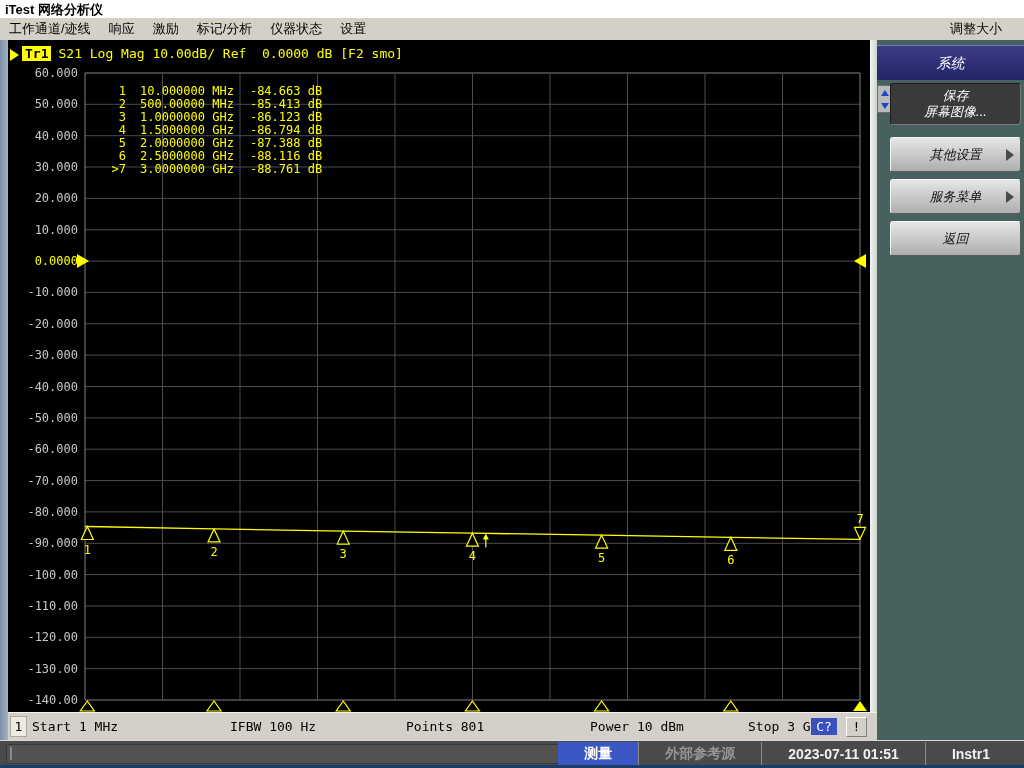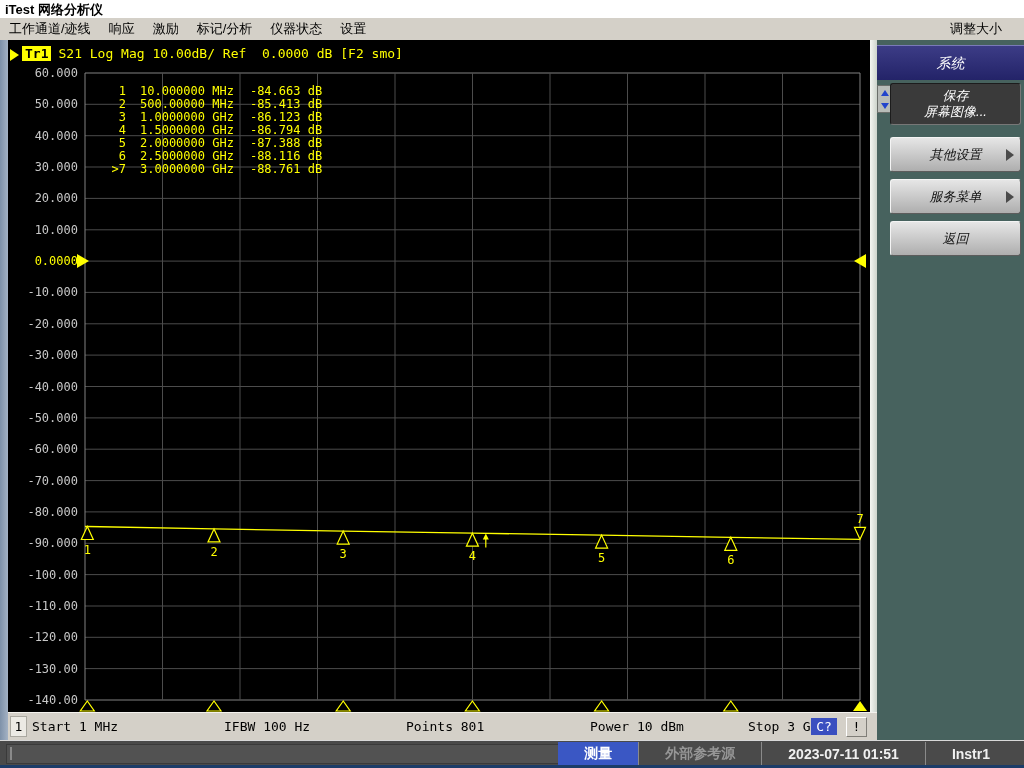--- a/index.html
+++ b/index.html
@@ -64,21 +64,21 @@
     border-right:1px solid #777;border-bottom:1px solid #777;}
   .side-btn div{line-height:16px;}
   .btn-arrow{position:absolute;right:6px;top:50%;margin-top:-6px;width:0;height:0;
     border-left:8px solid #4a4a4a;border-top:6px solid transparent;border-bottom:6px solid transparent;}
   
   #statusbar{position:absolute;left:8px;top:672px;width:869px;height:28px;background:#d4d0c8;
     border-top:1px solid #f4f2ee;font-family:"DejaVu Sans Mono",monospace;font-size:13px;color:#000;}
   #chan{position:absolute;left:2px;top:3px;width:15px;height:19px;line-height:19px;text-align:center;
     background:#eceae4;border:1px solid #aaa8a0;}
   .sf{position:absolute;top:0;line-height:28px;white-space:pre;}
-  .f0{left:24px;} .f1{left:216px;} .f2{left:398px;} .f3{left:582px;} .f4{left:740px;}
+  .f0{left:24px;} .f1{left:222px;} .f2{left:398px;} .f3{left:582px;} .f4{left:740px;}
   #cal-badge{position:absolute;right:40px;top:5px;width:26px;height:17px;line-height:17px;
     text-align:center;background:#3a4fc0;color:#fff;}
   #warn-badge{position:absolute;right:10px;top:4px;width:19px;height:18px;line-height:18px;
     text-align:center;background:#d4d0c8;color:#000;
     border-top:1px solid #fff;border-left:1px solid #fff;
     border-right:1px solid #807e78;border-bottom:1px solid #807e78;}
   
   #taskbar{position:absolute;left:0;top:740px;width:1024px;height:28px;background:#4a4a4a;
     border-top:1px solid #d8d8d8;box-sizing:border-box;border-bottom:3px solid #1c3c68;}
   #tb-input{position:absolute;left:6px;top:3px;width:630px;height:18px;background:#525252;

